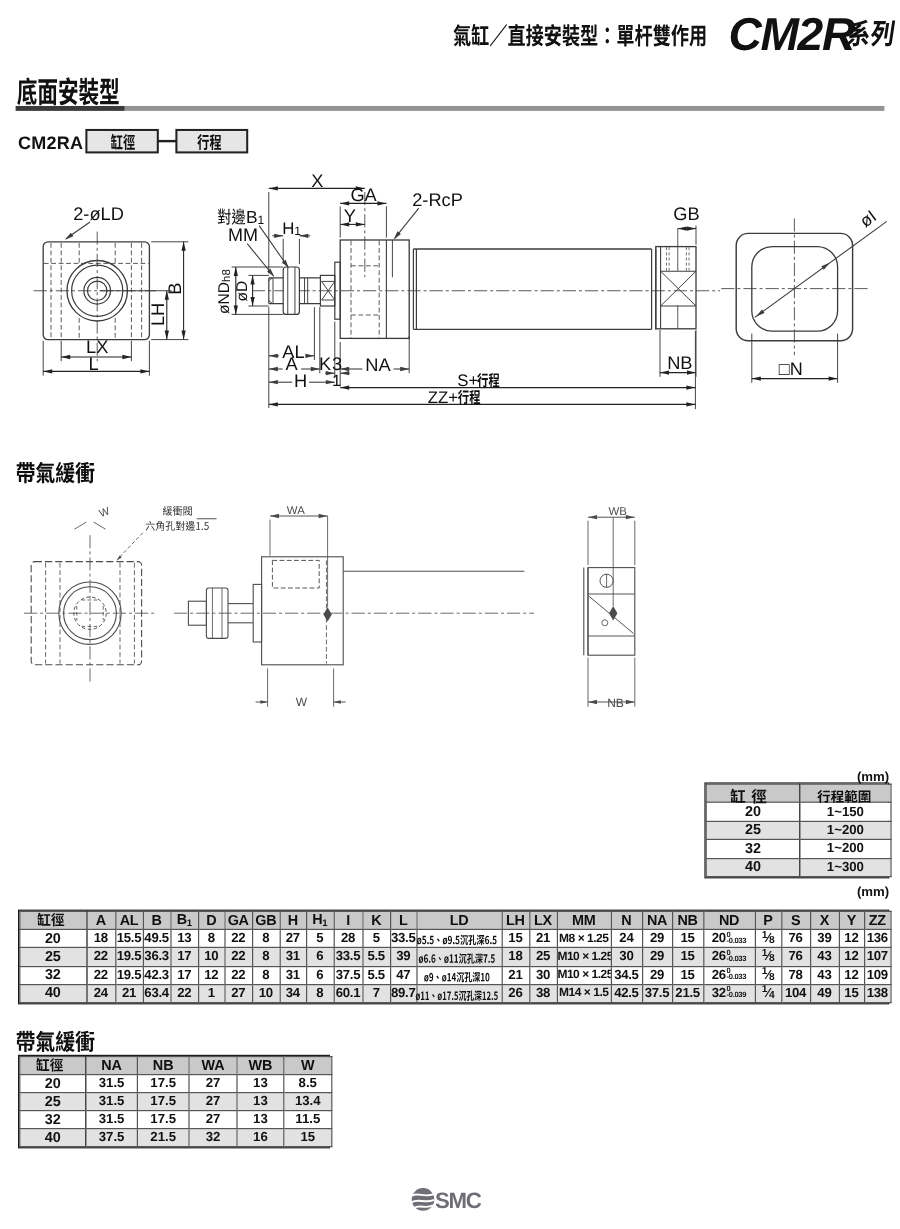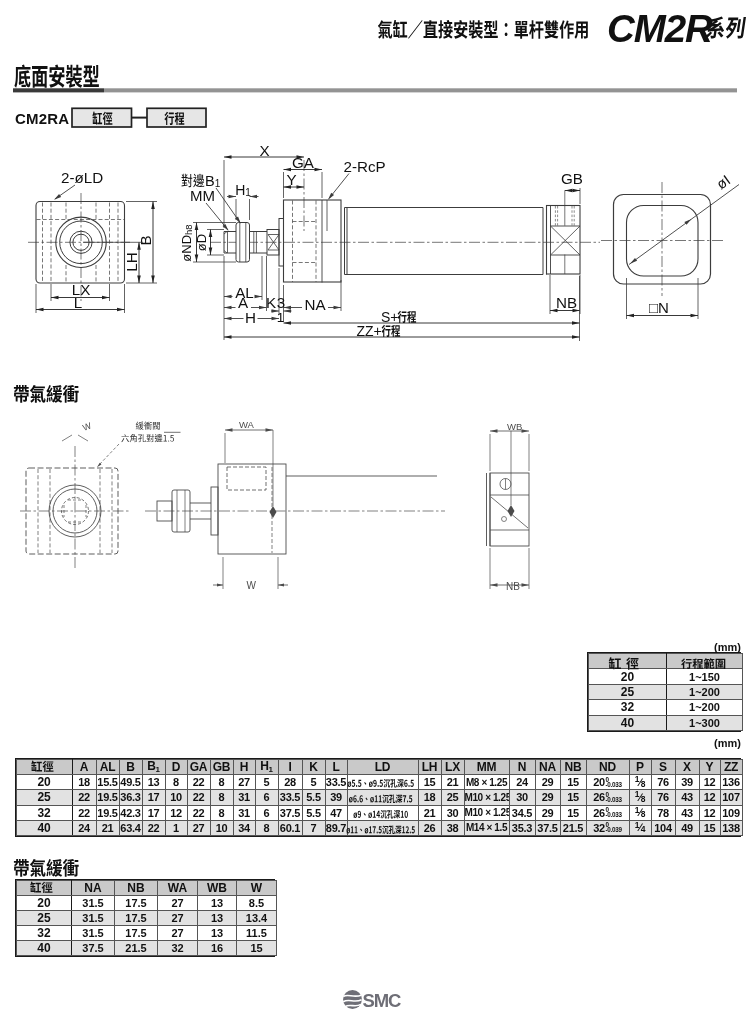--- a/index.html
+++ b/index.html
@@ -205,21 +205,21 @@
           <td class="">10</td>
           <td class="">34</td>
           <td class="">8</td>
           <td class="">60.1</td>
           <td class="">7</td>
           <td class="">89.7</td>
           <td class=""></td>
           <td class="">26</td>
           <td class="">38</td>
           <td class=""><span class="mm">M14 × 1.5</span></td>
-          <td class="">35.3</td>
+          <td class="">42.5</td>
           <td class="">37.5</td>
           <td class="">21.5</td>
           <td class="">32<span class="tol"><span>0</span><span>-0.039</span></span></td>
           <td class=""><span class="fra"><span class="fn">1</span><span class="fs">∕</span><span class="fd">4</span></span></td>
           <td class="">104</td>
           <td class="">49</td>
           <td class="">15</td>
           <td class="">138</td>
         </tr>
       </tbody>

